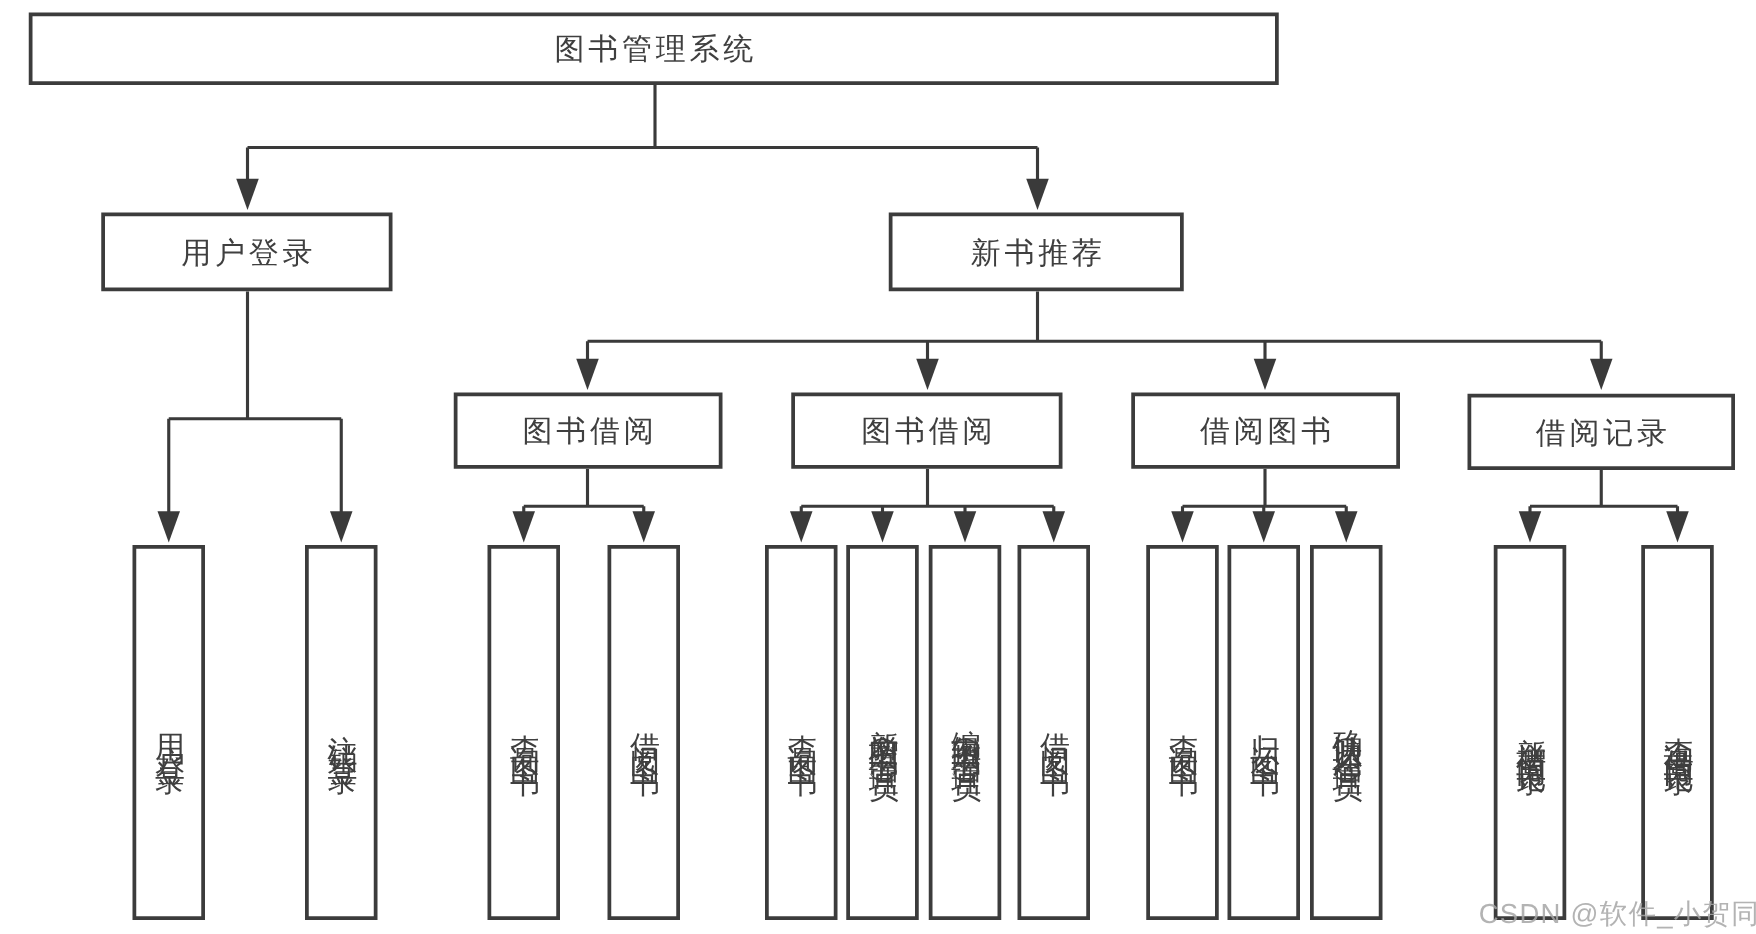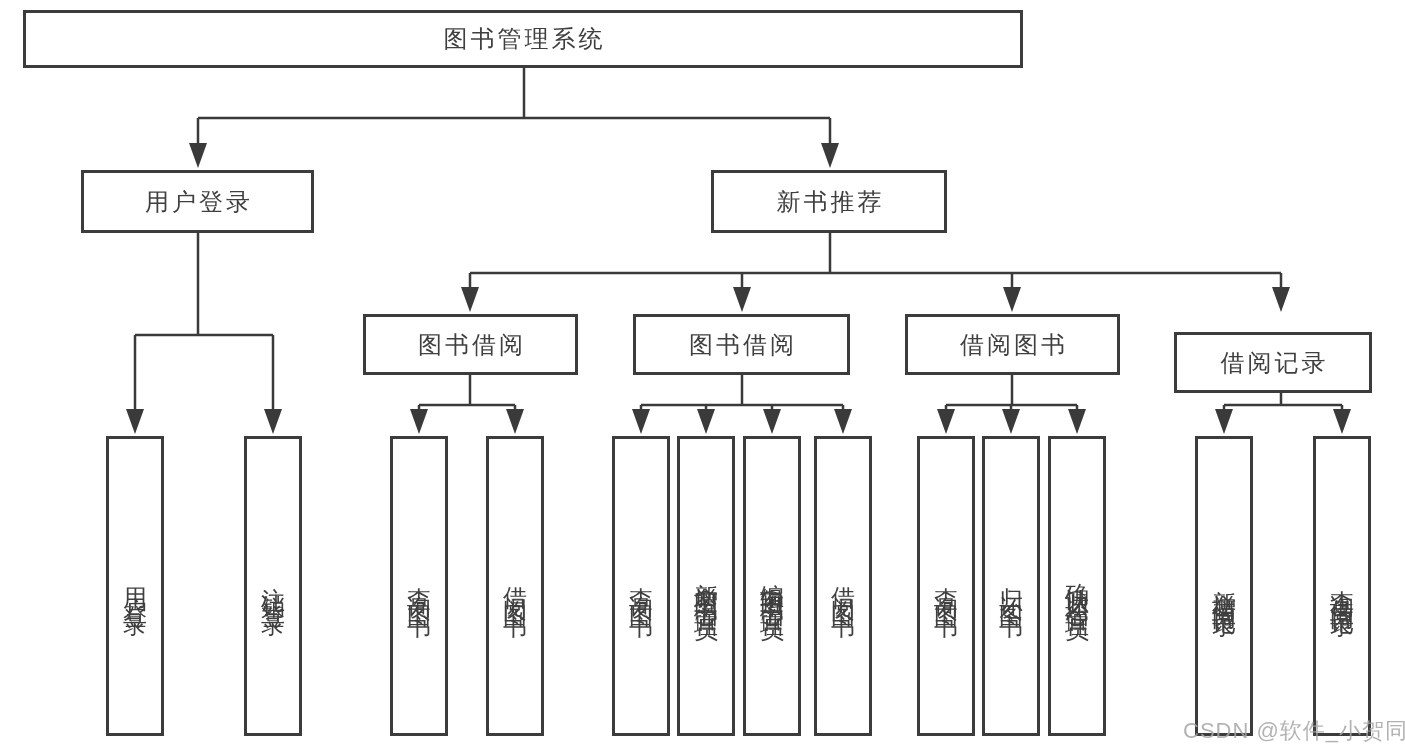--- a/index.html
+++ b/index.html
@@ -98,21 +98,21 @@
 
   <div class="node hnode" style="left:363px;top:314px;width:215px;height:61px">
     <span>图书借阅</span>
   </div>
   <div class="node hnode" style="left:633px;top:314px;width:217px;height:61px">
     <span>图书借阅</span>
   </div>
   <div class="node hnode" style="left:905px;top:314px;width:215px;height:61px">
     <span>借阅图书</span>
   </div>
-  <div class="node hnode" style="left:1174px;top:332px;width:198px;height:61px">
+  <div class="node hnode" style="left:1174px;top:315px;width:214px;height:61px">
     <span>借阅记录</span>
   </div>
 
   <div class="node vnode" style="left:106px;top:436px;width:58px;height:300px">
     <span>用户登录</span>
   </div>
   <div class="node vnode" style="left:244px;top:436px;width:58px;height:300px">
     <span>注销登录</span>
   </div>
 

